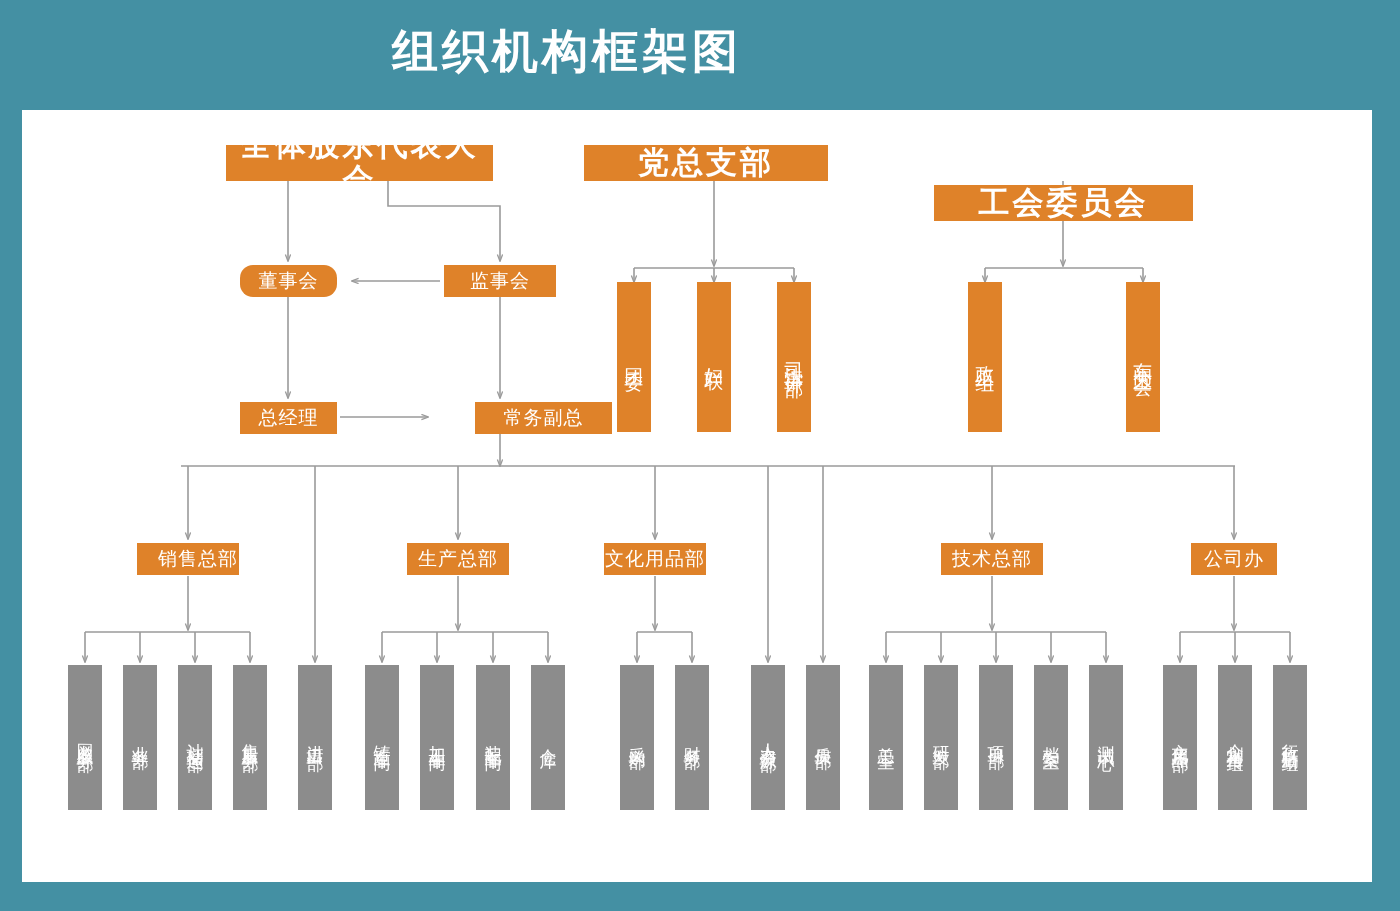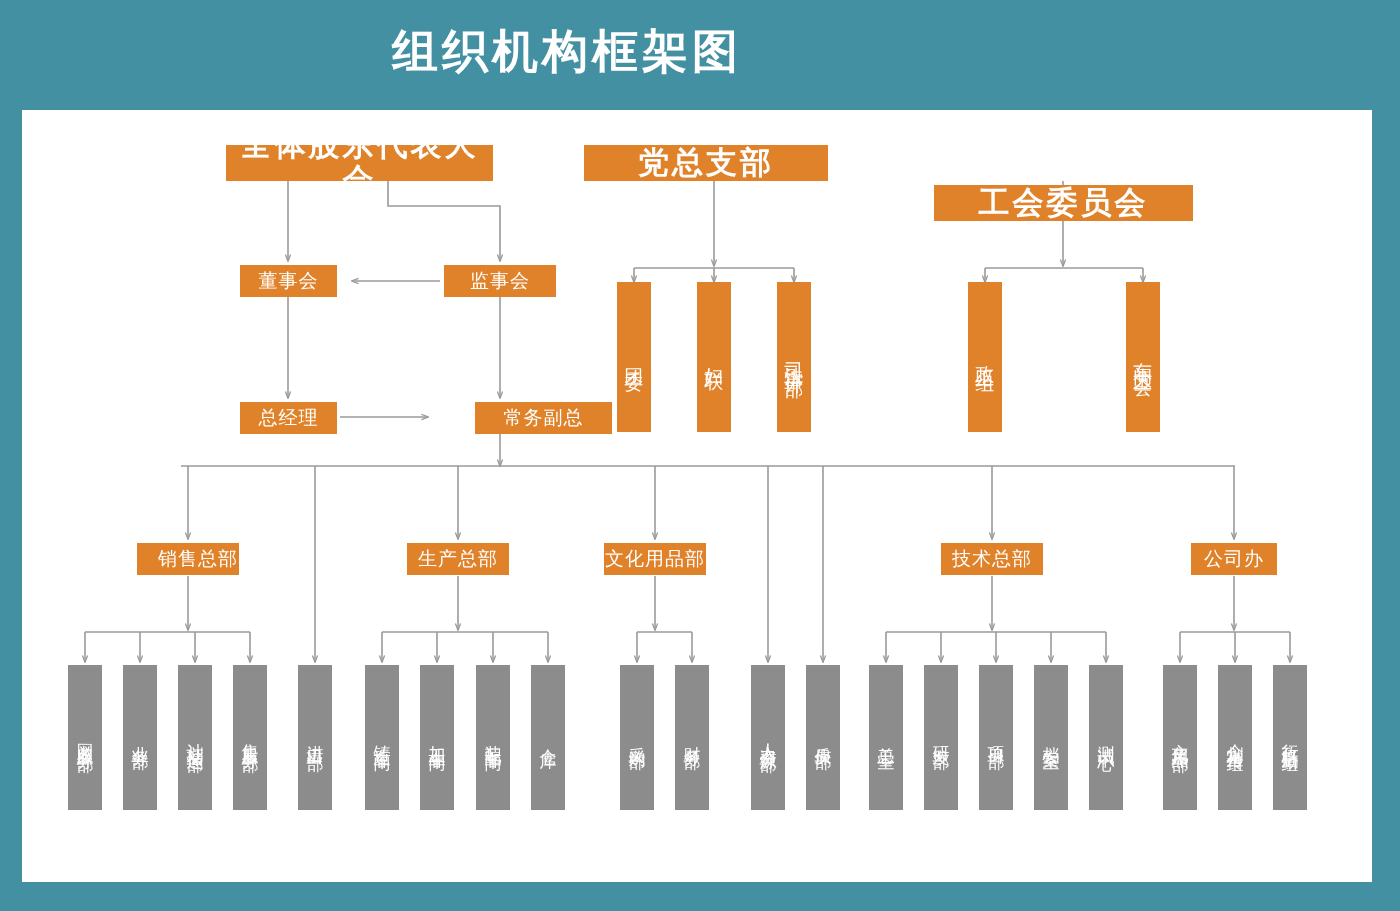--- a/index.html
+++ b/index.html
@@ -130,21 +130,21 @@
     <path d="M1143,268 L1143,282" marker-end="url(#ah)"></path>
   </g>
 </svg>
 
 <div class="node orange h" style="left:226px; top:145px; width:267px; height:36px;">全体股东代表大会</div>
 
 <div class="node orange h" style="left:584px; top:145px; width:244px; height:36px;">党总支部</div>
 
 <div class="node orange h" style="left:934px; top:145px; width:259px; height:36px;margin-top:40px;">工会委员会</div>
 
-<div class="node orange m" style="left:240px; top:265px; width:97px; height:32px;">董事会</div>
+<div class="node orange m" style="left:240px; top:265px; width:97px; height:32px;border-radius:13px;">董事会</div>
 
 <div class="node orange m" style="left:444px; top:265px; width:112px; height:32px;">监事会</div>
 
 <div class="node orange vert" style="left:617px; top:282px; width:34px; height:150px;">团委</div>
 
 <div class="node orange vert" style="left:697px; top:282px; width:34px; height:150px;">妇联</div>
 
 <div class="node orange vert" style="left:777px; top:282px; width:34px; height:150px;">司法审计部</div>
 
 <div class="node orange vert" style="left:968px; top:282px; width:34px; height:150px;">政工组</div>

